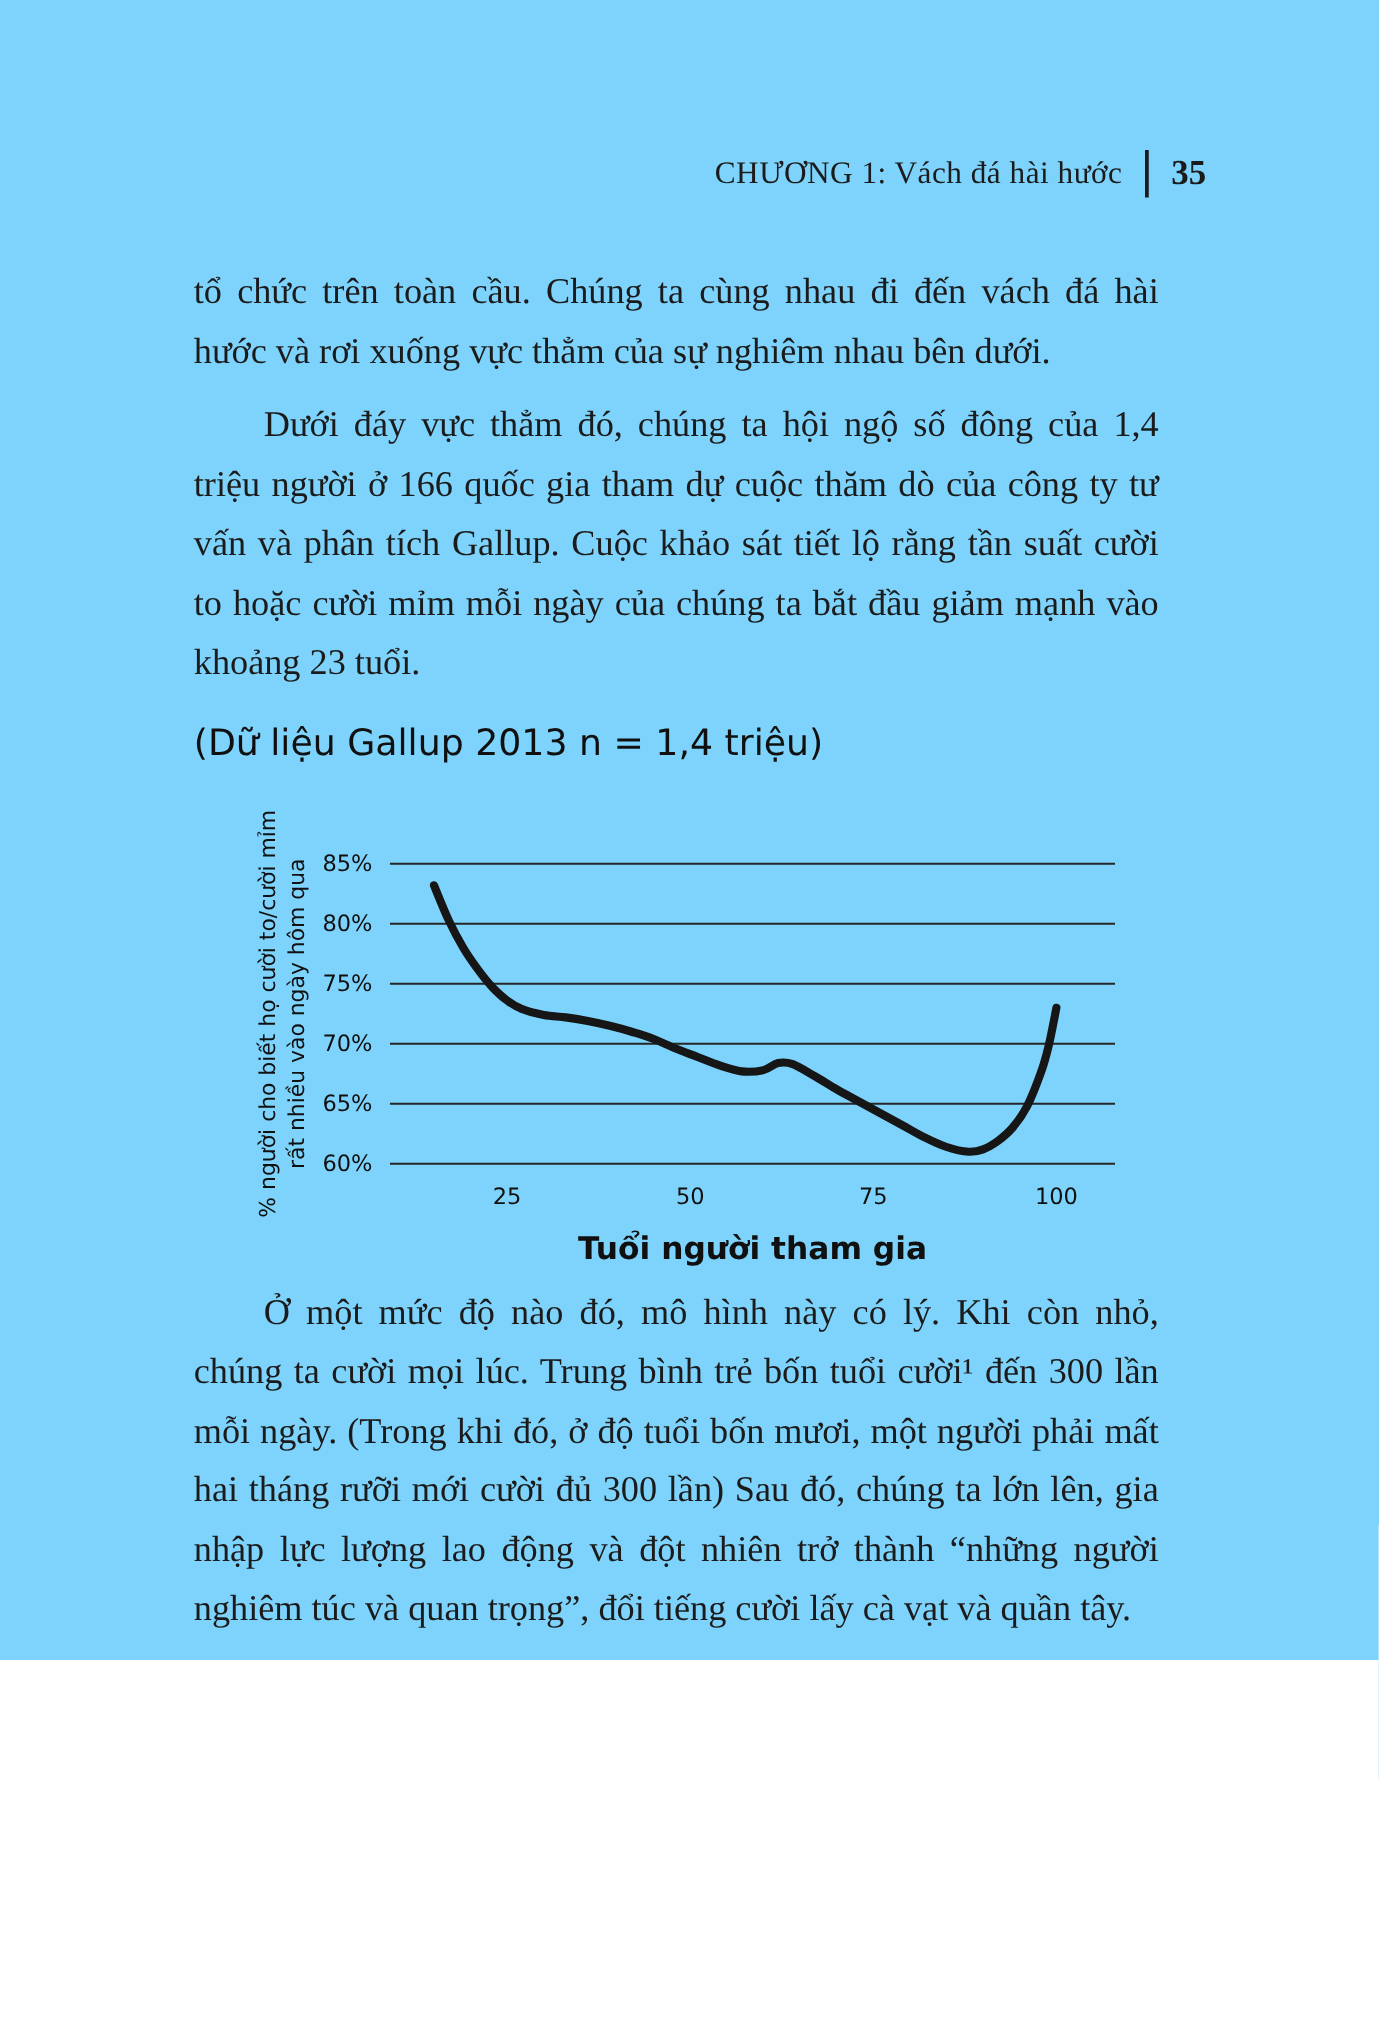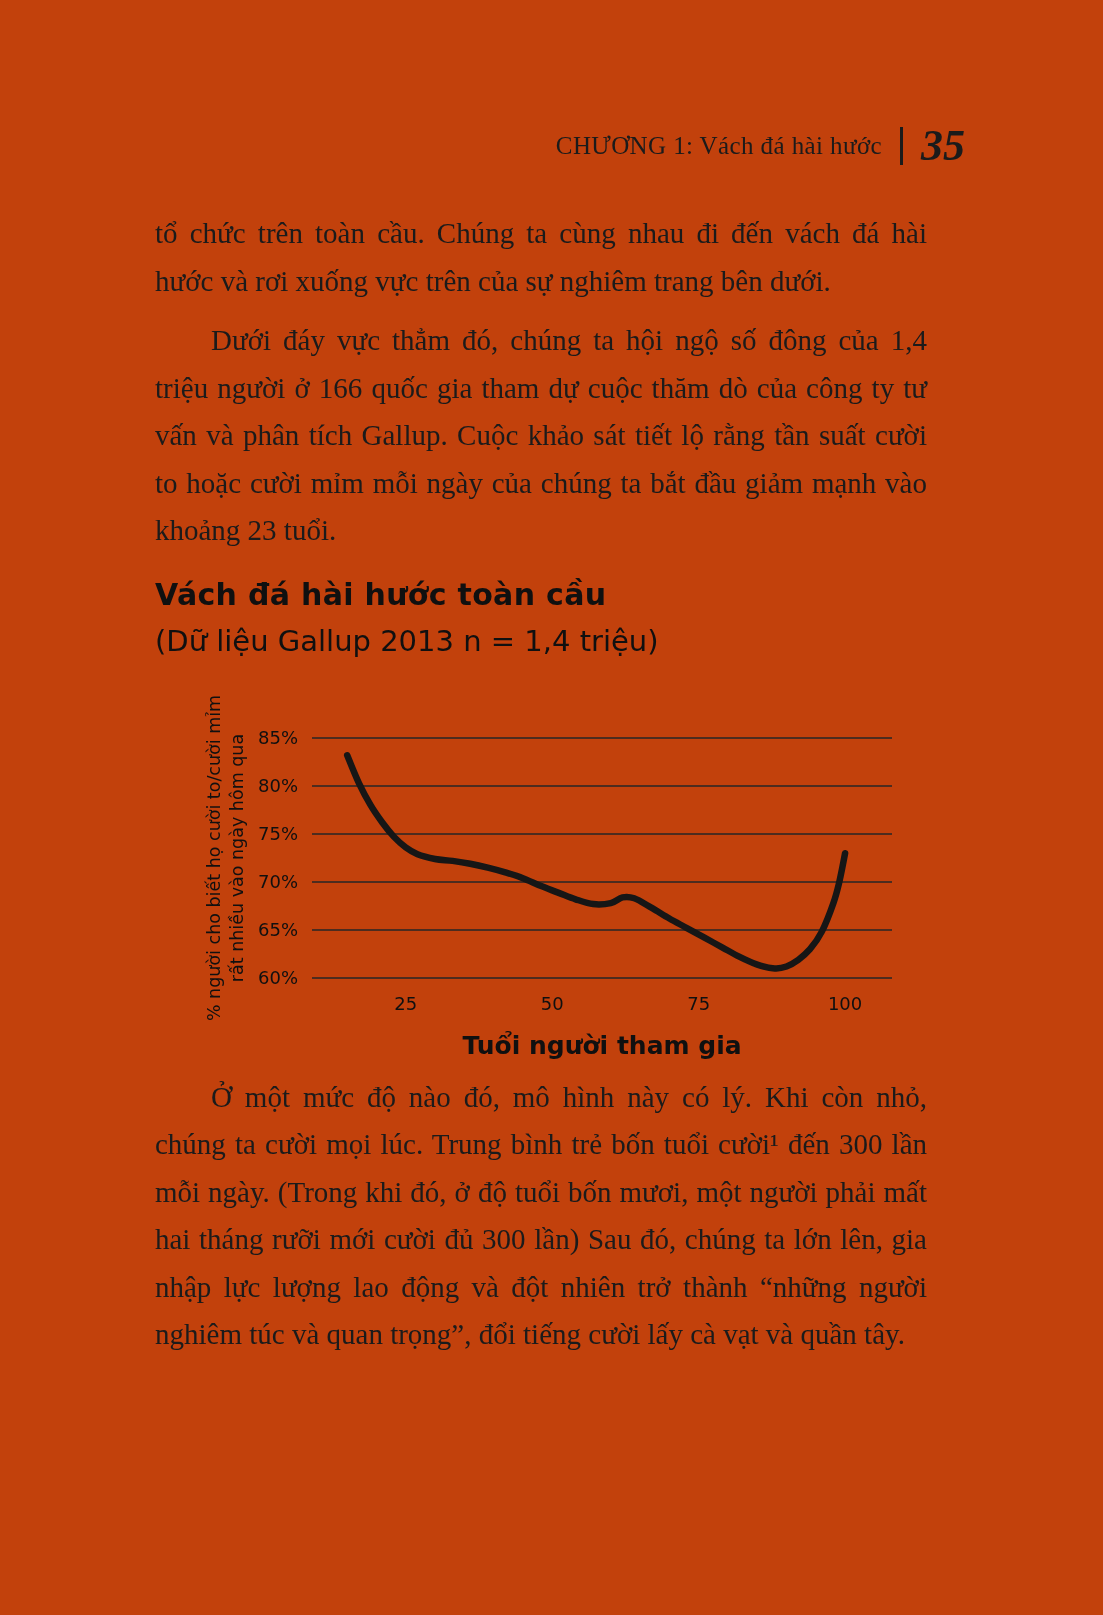--- a/index.html
+++ b/index.html
@@ -1,36 +1,36 @@
 <!DOCTYPE html>
 <html><head>
 <meta charset="utf-8">
 <style>
   * { box-sizing: border-box; }
   html, body { margin: 0; padding: 0; background: #ffffff; }
   .page {
     position: relative;
     width: 1103px;
-    height: 1615px;
-    background: #c2410c;
+    height: 1328px;
+    background: #7dd3fc;
     color: #1b1b1b;
     font-family: "Liberation Serif", "DejaVu Serif", serif;
     overflow: hidden;
     margin: 0 auto;
   }
   .header {
     position: absolute;
     top: 120px;
     right: 138px;
     display: flex;
     align-items: center;
   }
   .header .chapter { font-size: 25px; letter-spacing: 0.4px; }
   .header .divider { width: 3px; height: 38px; background: #1b1b1b; margin: 0 18px; }
-  .header .pagenum { font-size: 44px; font-weight: bold; font-style: italic; }
+  .header .pagenum { font-size: 28px; font-weight: bold; }
   .content {
     position: absolute;
     left: 155px;
     top: 210px;
     width: 772px;
   }
   p.body {
     font-size: 29px;
     line-height: 47.5px;
     text-align: justify;
@@ -52,25 +52,24 @@
 
 <div class="page">
 
   <div class="header">
     <span class="chapter">CHƯƠNG 1: Vách đá hài hước</span>
     <span class="divider"></span>
     <span class="pagenum">35</span>
   </div>
 
   <div class="content">
-    <p class="body">tổ chức trên toàn cầu. Chúng ta cùng nhau đi đến vách đá hài hước và rơi xuống vực trên của sự nghiêm trang bên dưới.</p>
+    <p class="body">tổ chức trên toàn cầu. Chúng ta cùng nhau đi đến vách đá hài hước và rơi xuống vực thẳm của sự nghiêm nhau bên dưới.</p>
     <p class="body indent">Dưới đáy vực thẳm đó, chúng ta hội ngộ số đông của 1,4 triệu người ở 166 quốc gia tham dự cuộc thăm dò của công ty tư vấn và phân tích Gallup. Cuộc khảo sát tiết lộ rằng tần suất cười to hoặc cười mỉm mỗi ngày của chúng ta bắt đầu giảm mạnh vào khoảng 23 tuổi.</p>
 
     <div class="chart-block">
-      <div class="chart-title">Vách đá hài hước toàn cầu</div>
       <div class="chart-subtitle">(Dữ liệu Gallup 2013 n = 1,4 triệu)</div>
       <div class="chart-svg-wrap">
         <svg id="chart-svg" width="712" height="402" viewBox="0 0 712 402">
             <line x1="112" y1="70.0" x2="692" y2="70.0" stroke="#262626" stroke-width="1.7"></line>
             <text x="98" y="76.0" text-anchor="end" font-size="18">85%</text>
             <line x1="112" y1="118.0" x2="692" y2="118.0" stroke="#262626" stroke-width="1.7"></line>
             <text x="98" y="124.0" text-anchor="end" font-size="18">80%</text>
             <line x1="112" y1="166.0" x2="692" y2="166.0" stroke="#262626" stroke-width="1.7"></line>
             <text x="98" y="172.0" text-anchor="end" font-size="18">75%</text>
             <line x1="112" y1="214.0" x2="692" y2="214.0" stroke="#262626" stroke-width="1.7"></line>

